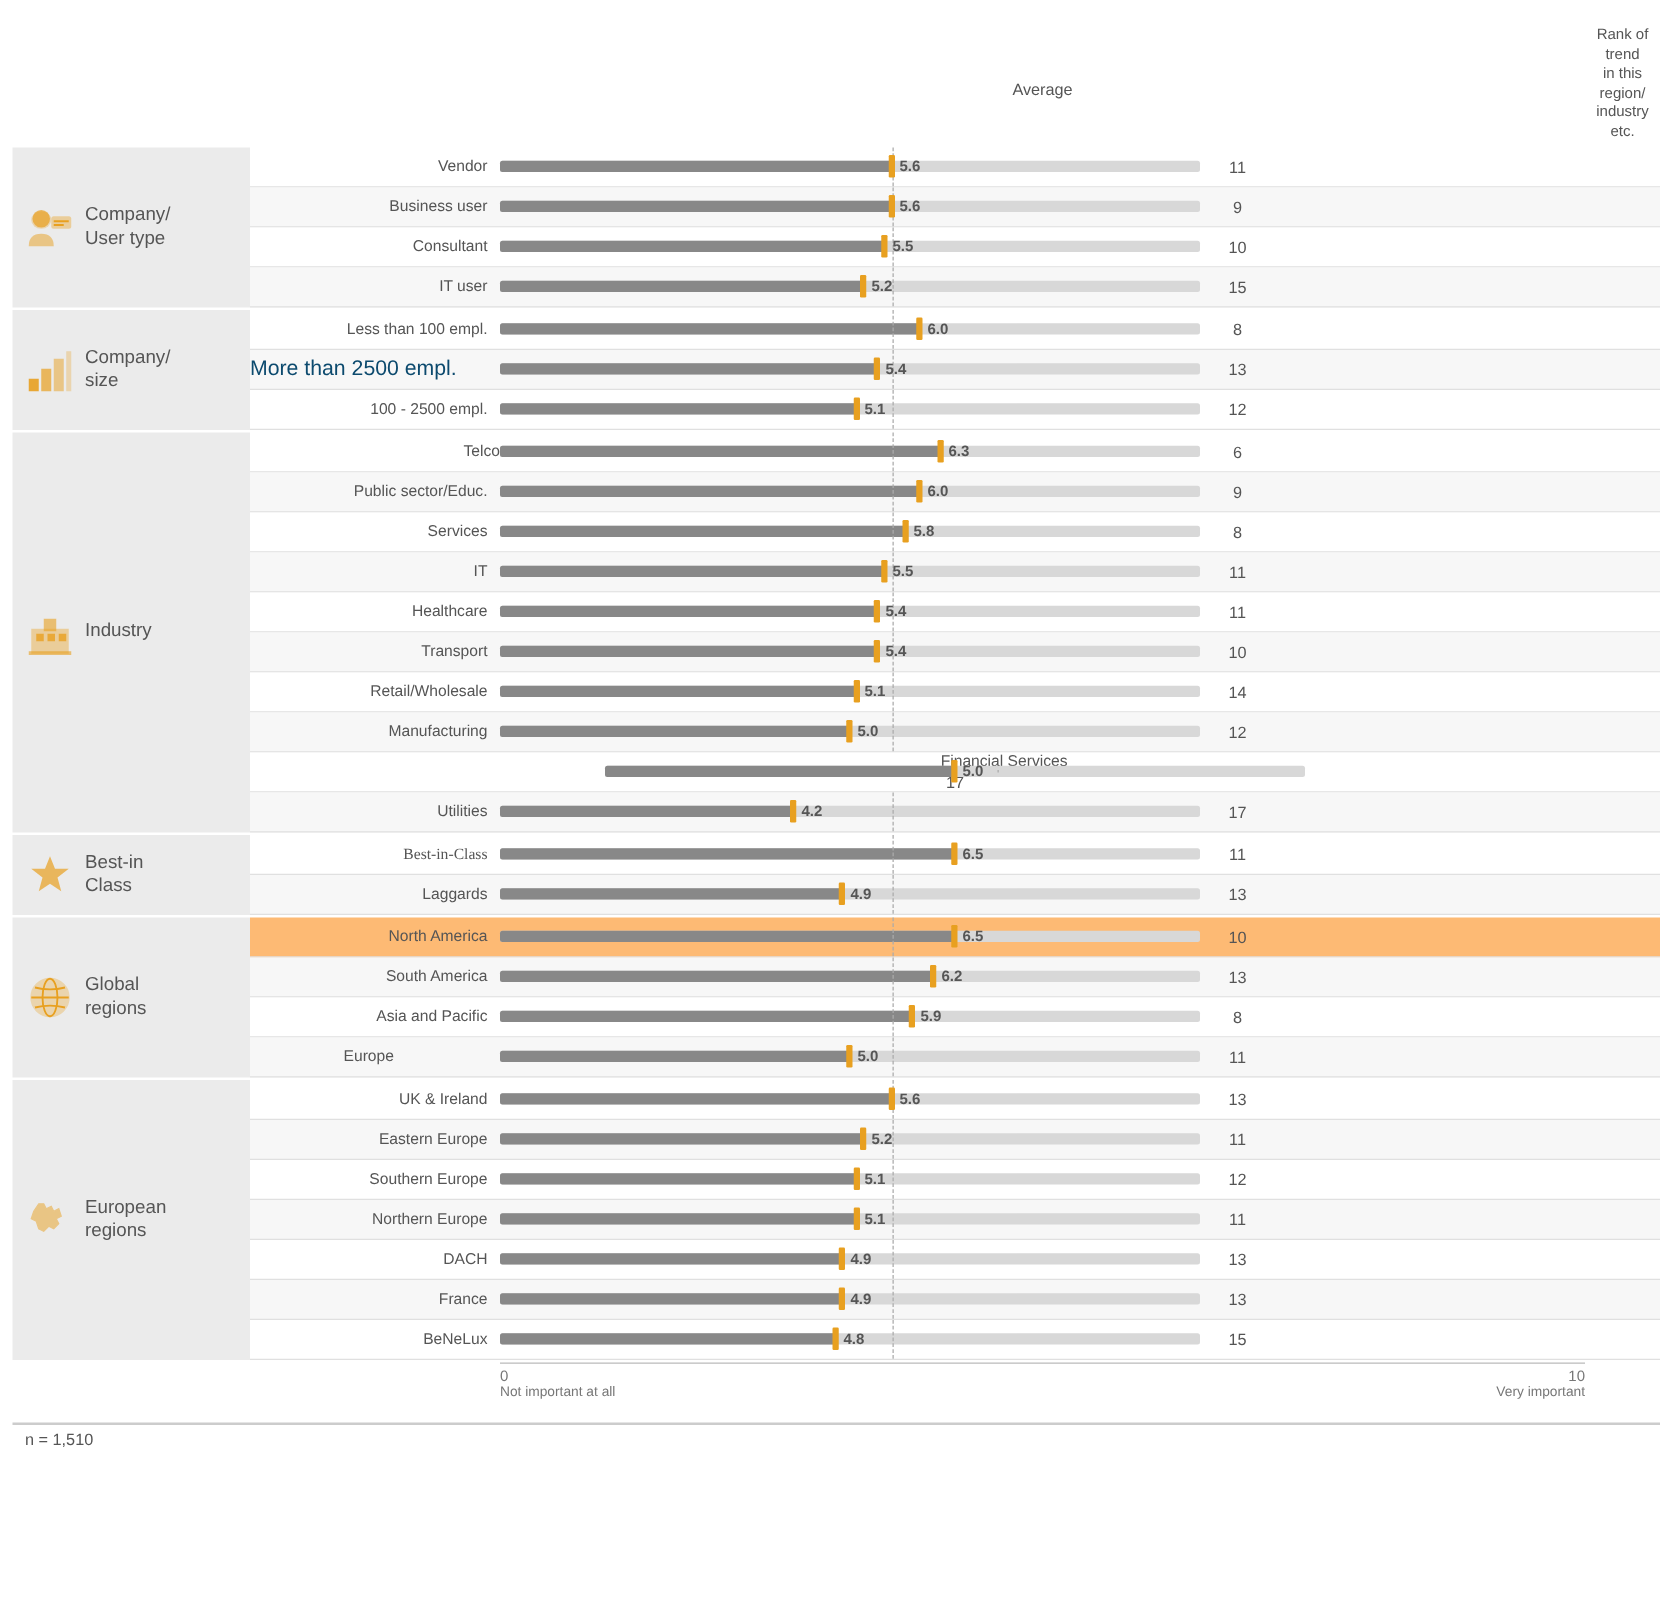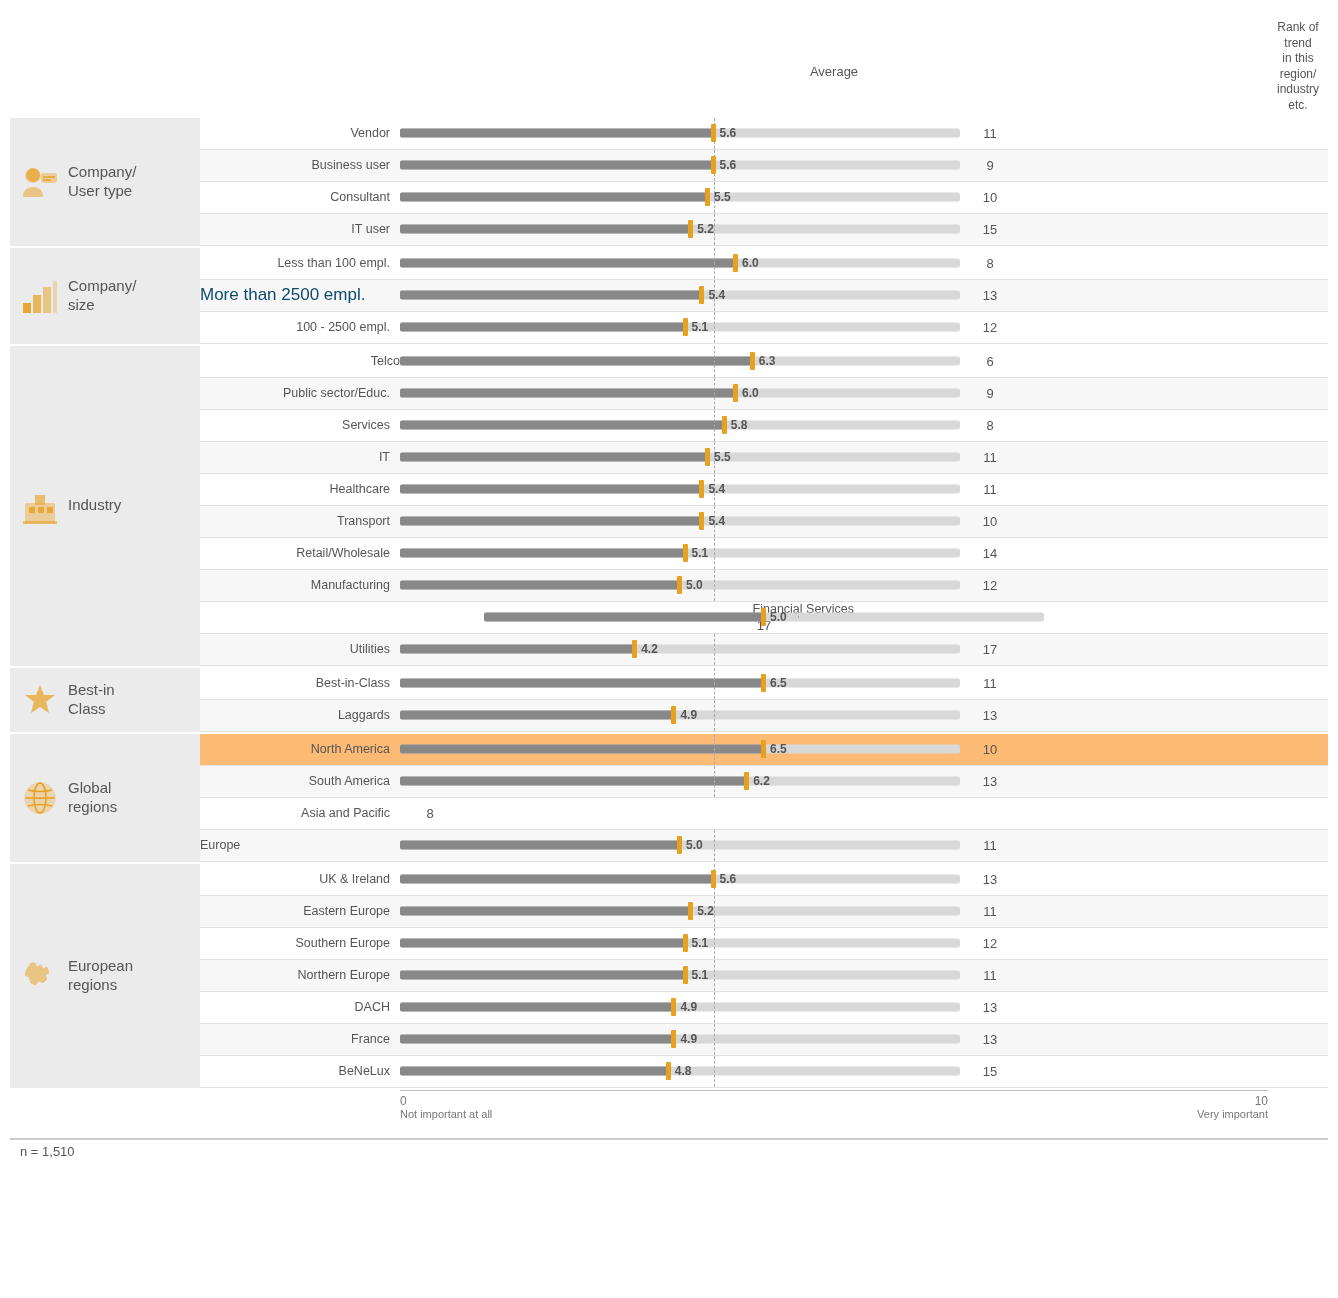--- a/index.html
+++ b/index.html
@@ -277,21 +277,21 @@
           <div style="width: 44px; height: 44px; margin-right: 6px; flex-shrink: 0; display: flex; align-items: center; justify-content: center;">
             <svg width="38" height="38" viewBox="0 0 38 38">
               <path d="M19 4 L23 14 L34 14 L25 21 L28 32 L19 26 L10 32 L13 21 L4 14 L15 14 Z" fill="#e8a020" opacity="0.7"></path>
             </svg>
           </div>
           <div style="font-size: 15px; font-weight: 500; color: rgb(85, 85, 85); line-height: 1.25; white-space: pre-line;">Best-in
 Class</div>
         </div>
         <div style="flex: 1 1 0%; display: flex; flex-direction: column;">
           <div style="display: flex; align-items: center; height: 32px; border-bottom: 1px solid rgb(224, 224, 224); background: rgb(255, 255, 255);">
-            <div style="width: 200px; min-width: 200px; text-align: right; padding-right: 10px; font-size: 12.5px; color: rgb(85, 85, 85); flex-shrink: 0;">Best-in-Class</div>
+            <div style="width: 200px; min-width: 200px; text-align: right; padding-right: 10px; font-size: 12.5px; color: rgb(85, 85, 85); flex-shrink: 0; font-family: Liberation Serif, serif;">Best-in-Class</div>
             <div style="flex: 1 1 0%; position: relative; height: 100%; min-width: 560px; max-width: 560px; width: 560px;">
               <div style="position: absolute; left: 0px; top: 50%; transform: translateY(-50%); height: 9px; background: rgb(216, 216, 216); border-radius: 2px; width: 100%;"></div>
               <div style="position: absolute; left: 0px; top: 50%; transform: translateY(-50%); height: 9px; background: rgb(136, 136, 136); border-radius: 2px; width: 364px;"></div>
               <div style="position: absolute; left: 361px; top: 50%; transform: translateY(-50%); height: 18px; width: 5px; background: rgb(232, 160, 32); border-radius: 1px; z-index: 3;"></div>
               <div style="position: absolute; left: 313.6px; top: 0px; bottom: 0px; width: 1px; border-left: 1.5px dashed rgb(170, 170, 170); z-index: 2;"></div>
               <div style="position: absolute; left: 370px; top: 50%; transform: translateY(-50%); font-size: 12px; color: rgb(85, 85, 85); font-weight: 600; white-space: nowrap; z-index: 4;">6.5</div>
             </div>
             <div style="width: 60px; min-width: 60px; text-align: center; font-size: 13px; color: rgb(85, 85, 85); flex-shrink: 0;">11</div>
           </div>
           <div style="display: flex; align-items: center; height: 32px; border-bottom: 1px solid rgb(224, 224, 224); background: rgb(247, 247, 247);">
@@ -339,24 +339,31 @@
               <div style="position: absolute; left: 0px; top: 50%; transform: translateY(-50%); height: 9px; background: rgb(216, 216, 216); border-radius: 2px; width: 100%;"></div>
               <div style="position: absolute; left: 0px; top: 50%; transform: translateY(-50%); height: 9px; background: rgb(136, 136, 136); border-radius: 2px; width: 347.2px;"></div>
               <div style="position: absolute; left: 344.2px; top: 50%; transform: translateY(-50%); height: 18px; width: 5px; background: rgb(232, 160, 32); border-radius: 1px; z-index: 3;"></div>
               <div style="position: absolute; left: 313.6px; top: 0px; bottom: 0px; width: 1px; border-left: 1.5px dashed rgb(170, 170, 170); z-index: 2;"></div>
               <div style="position: absolute; left: 353.2px; top: 50%; transform: translateY(-50%); font-size: 12px; color: rgb(85, 85, 85); font-weight: 600; white-space: nowrap; z-index: 4;">6.2</div>
             </div>
             <div style="width: 60px; min-width: 60px; text-align: center; font-size: 13px; color: rgb(85, 85, 85); flex-shrink: 0;">13</div>
           </div>
           <div style="display: flex; align-items: center; height: 32px; border-bottom: 1px solid rgb(224, 224, 224); background: rgb(255, 255, 255);">
             <div style="width: 200px; min-width: 200px; text-align: right; padding-right: 10px; font-size: 12.5px; color: rgb(85, 85, 85); flex-shrink: 0;">Asia and Pacific</div>
+            <div style="flex: 1 1 0%; position: relative; height: 100%; min-width: 560px; max-width: 560px; width: 560px;">
+              <div style="position: absolute; left: 0px; top: 50%; transform: translateY(-50%); height: 9px; background: rgb(216, 216, 216); border-radius: 2px; width: 100%;"></div>
+              <div style="position: absolute; left: 0px; top: 50%; transform: translateY(-50%); height: 9px; background: rgb(136, 136, 136); border-radius: 2px; width: 330.4px;"></div>
+              <div style="position: absolute; left: 327.4px; top: 50%; transform: translateY(-50%); height: 18px; width: 5px; background: rgb(232, 160, 32); border-radius: 1px; z-index: 3;"></div>
+              <div style="position: absolute; left: 313.6px; top: 0px; bottom: 0px; width: 1px; border-left: 1.5px dashed rgb(170, 170, 170); z-index: 2;"></div>
+              <div style="position: absolute; left: 336.4px; top: 50%; transform: translateY(-50%); font-size: 12px; color: rgb(85, 85, 85); font-weight: 600; white-space: nowrap; z-index: 4;">5.9</div>
+            </div>
             <div style="width: 60px; min-width: 60px; text-align: center; font-size: 13px; color: rgb(85, 85, 85); flex-shrink: 0;">8</div>
           </div>
           <div style="display: flex; align-items: center; height: 32px; border-bottom: 1px solid rgb(224, 224, 224); background: rgb(247, 247, 247);">
-            <div style="width: 200px; min-width: 200px; text-align: left; padding-right: 10px; font-size: 12.5px; color: rgb(85, 85, 85); flex-shrink: 0;">Europe</div>
+            <div style="width: 200px; min-width: 200px; text-align: center; padding-right: 10px; font-size: 12.5px; color: rgb(85, 85, 85); flex-shrink: 0;">Europe</div>
             <div style="flex: 1 1 0%; position: relative; height: 100%; min-width: 560px; max-width: 560px; width: 560px;">
               <div style="position: absolute; left: 0px; top: 50%; transform: translateY(-50%); height: 9px; background: rgb(216, 216, 216); border-radius: 2px; width: 100%;"></div>
               <div style="position: absolute; left: 0px; top: 50%; transform: translateY(-50%); height: 9px; background: rgb(136, 136, 136); border-radius: 2px; width: 280px;"></div>
               <div style="position: absolute; left: 277px; top: 50%; transform: translateY(-50%); height: 18px; width: 5px; background: rgb(232, 160, 32); border-radius: 1px; z-index: 3;"></div>
               <div style="position: absolute; left: 313.6px; top: 0px; bottom: 0px; width: 1px; border-left: 1.5px dashed rgb(170, 170, 170); z-index: 2;"></div>
               <div style="position: absolute; left: 286px; top: 50%; transform: translateY(-50%); font-size: 12px; color: rgb(85, 85, 85); font-weight: 600; white-space: nowrap; z-index: 4;">5.0</div>
             </div>
             <div style="width: 60px; min-width: 60px; text-align: center; font-size: 13px; color: rgb(85, 85, 85); flex-shrink: 0;">11</div>
           </div>
         </div>

